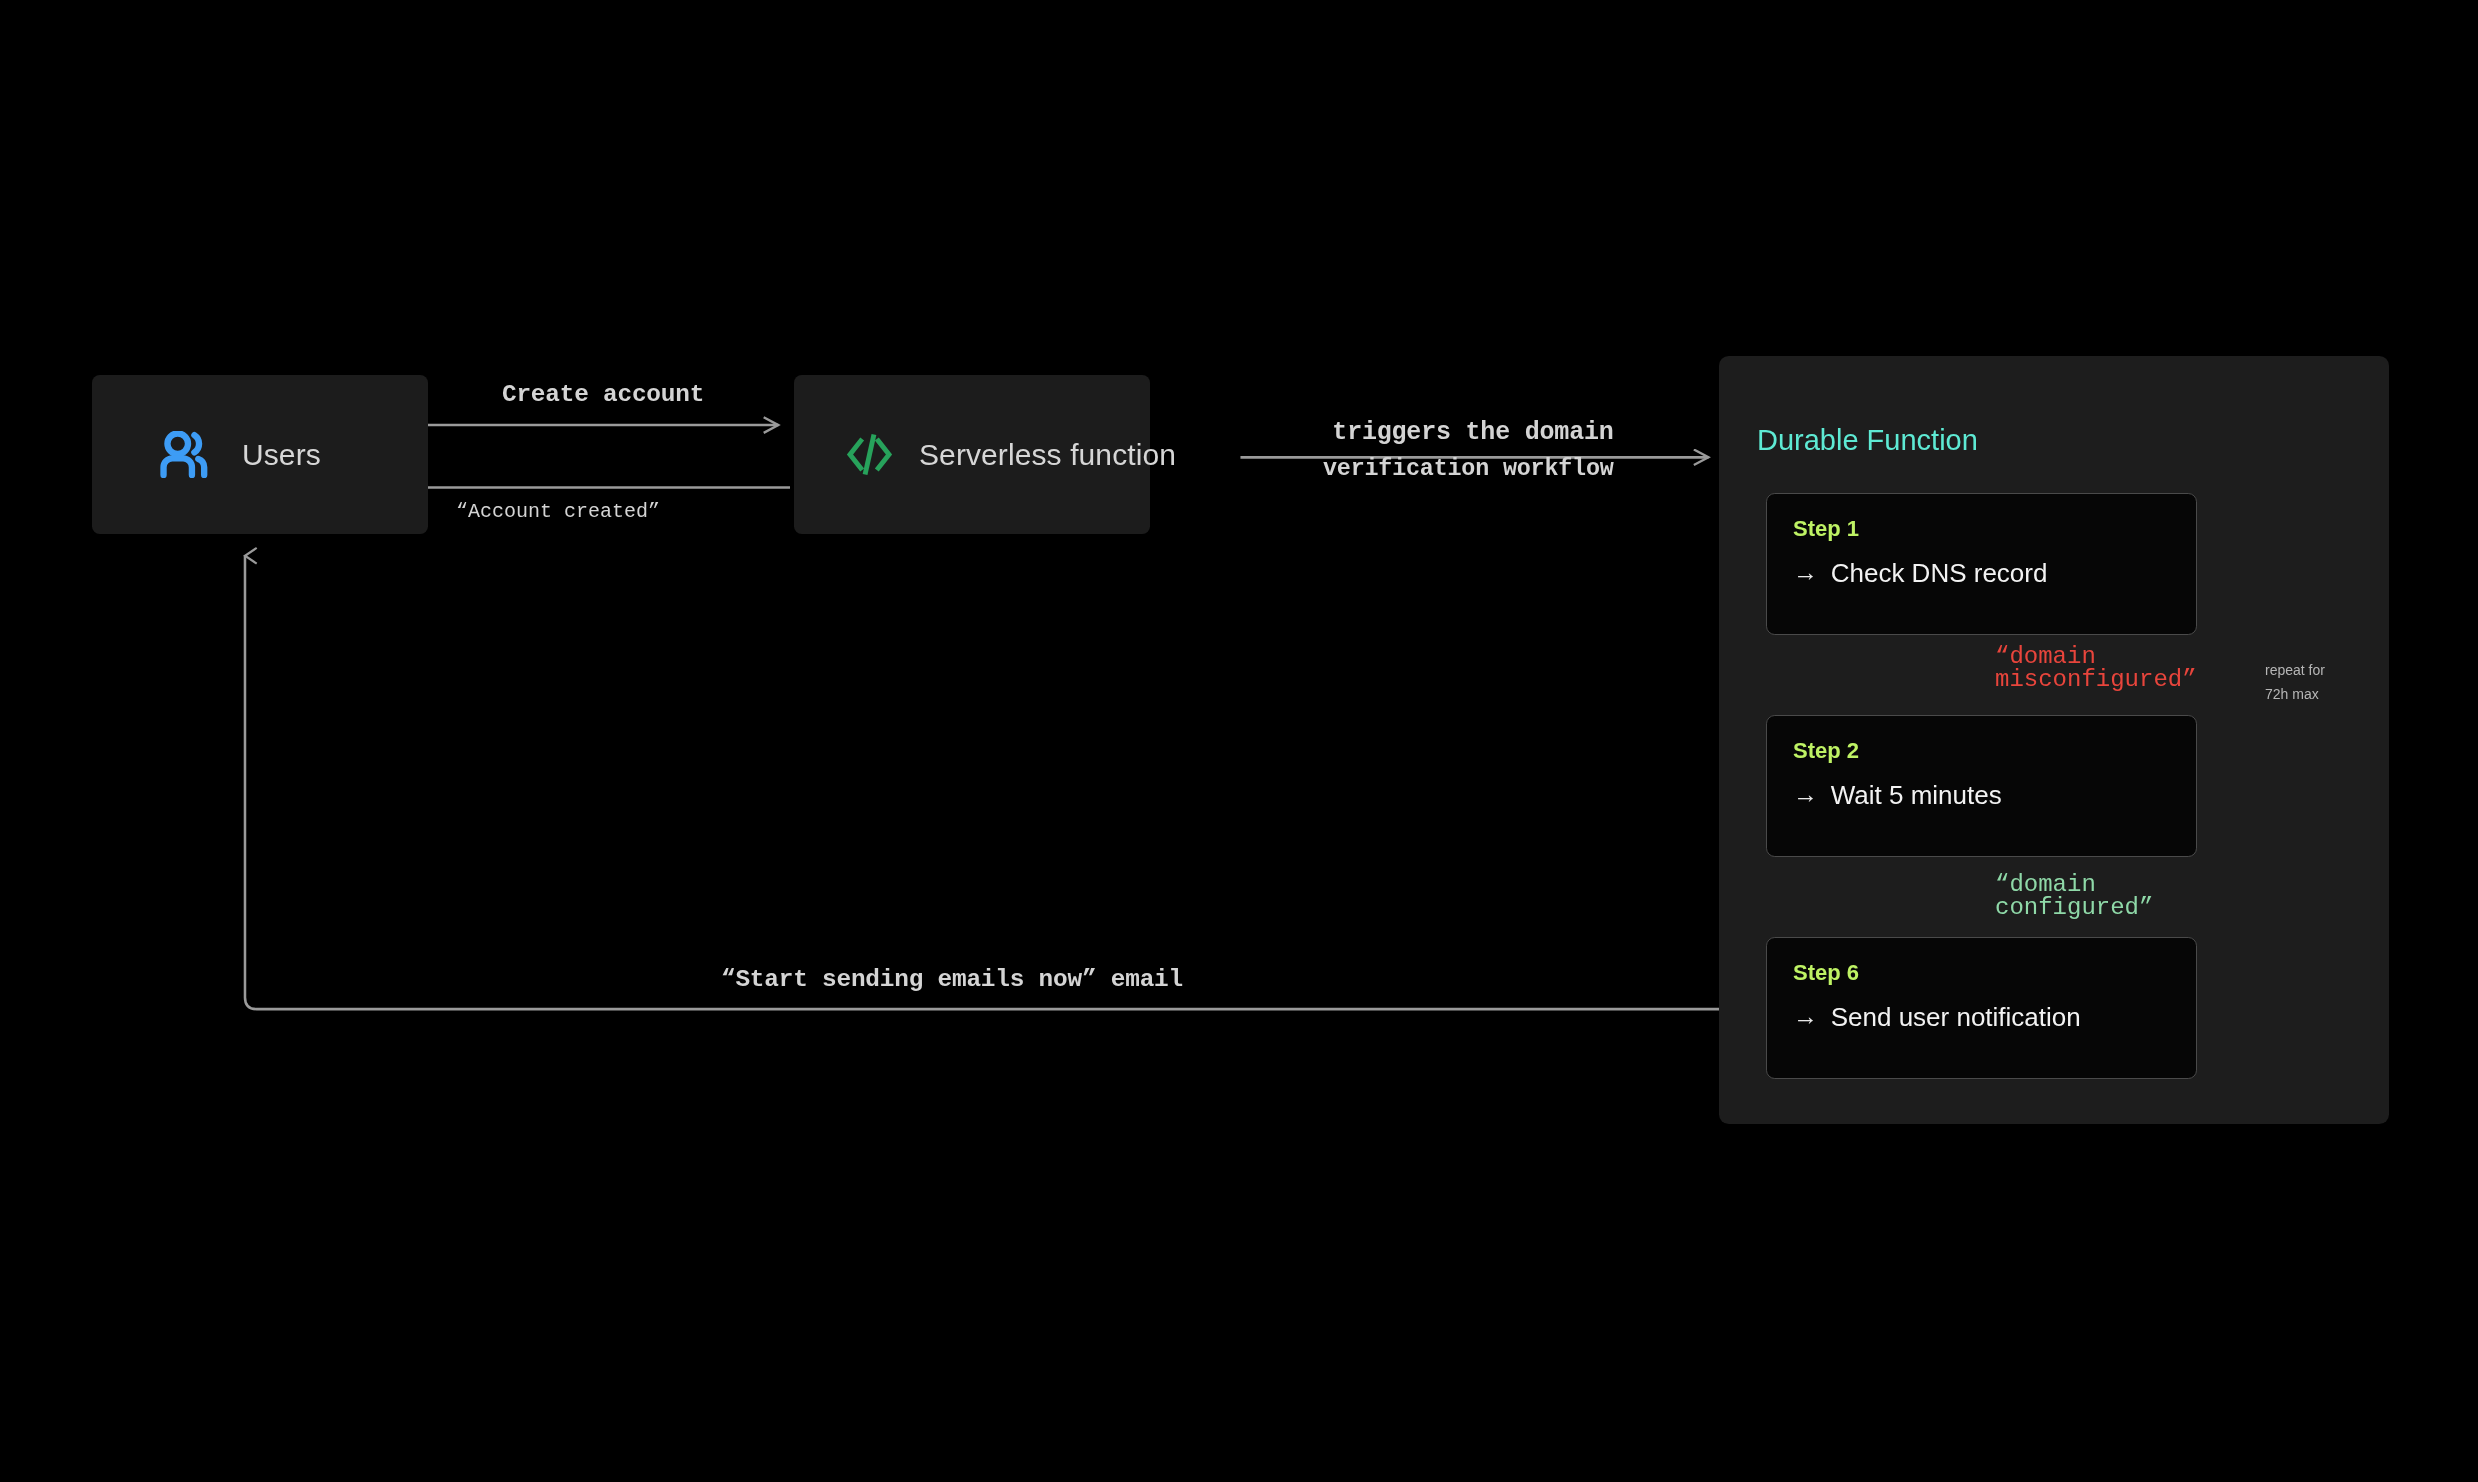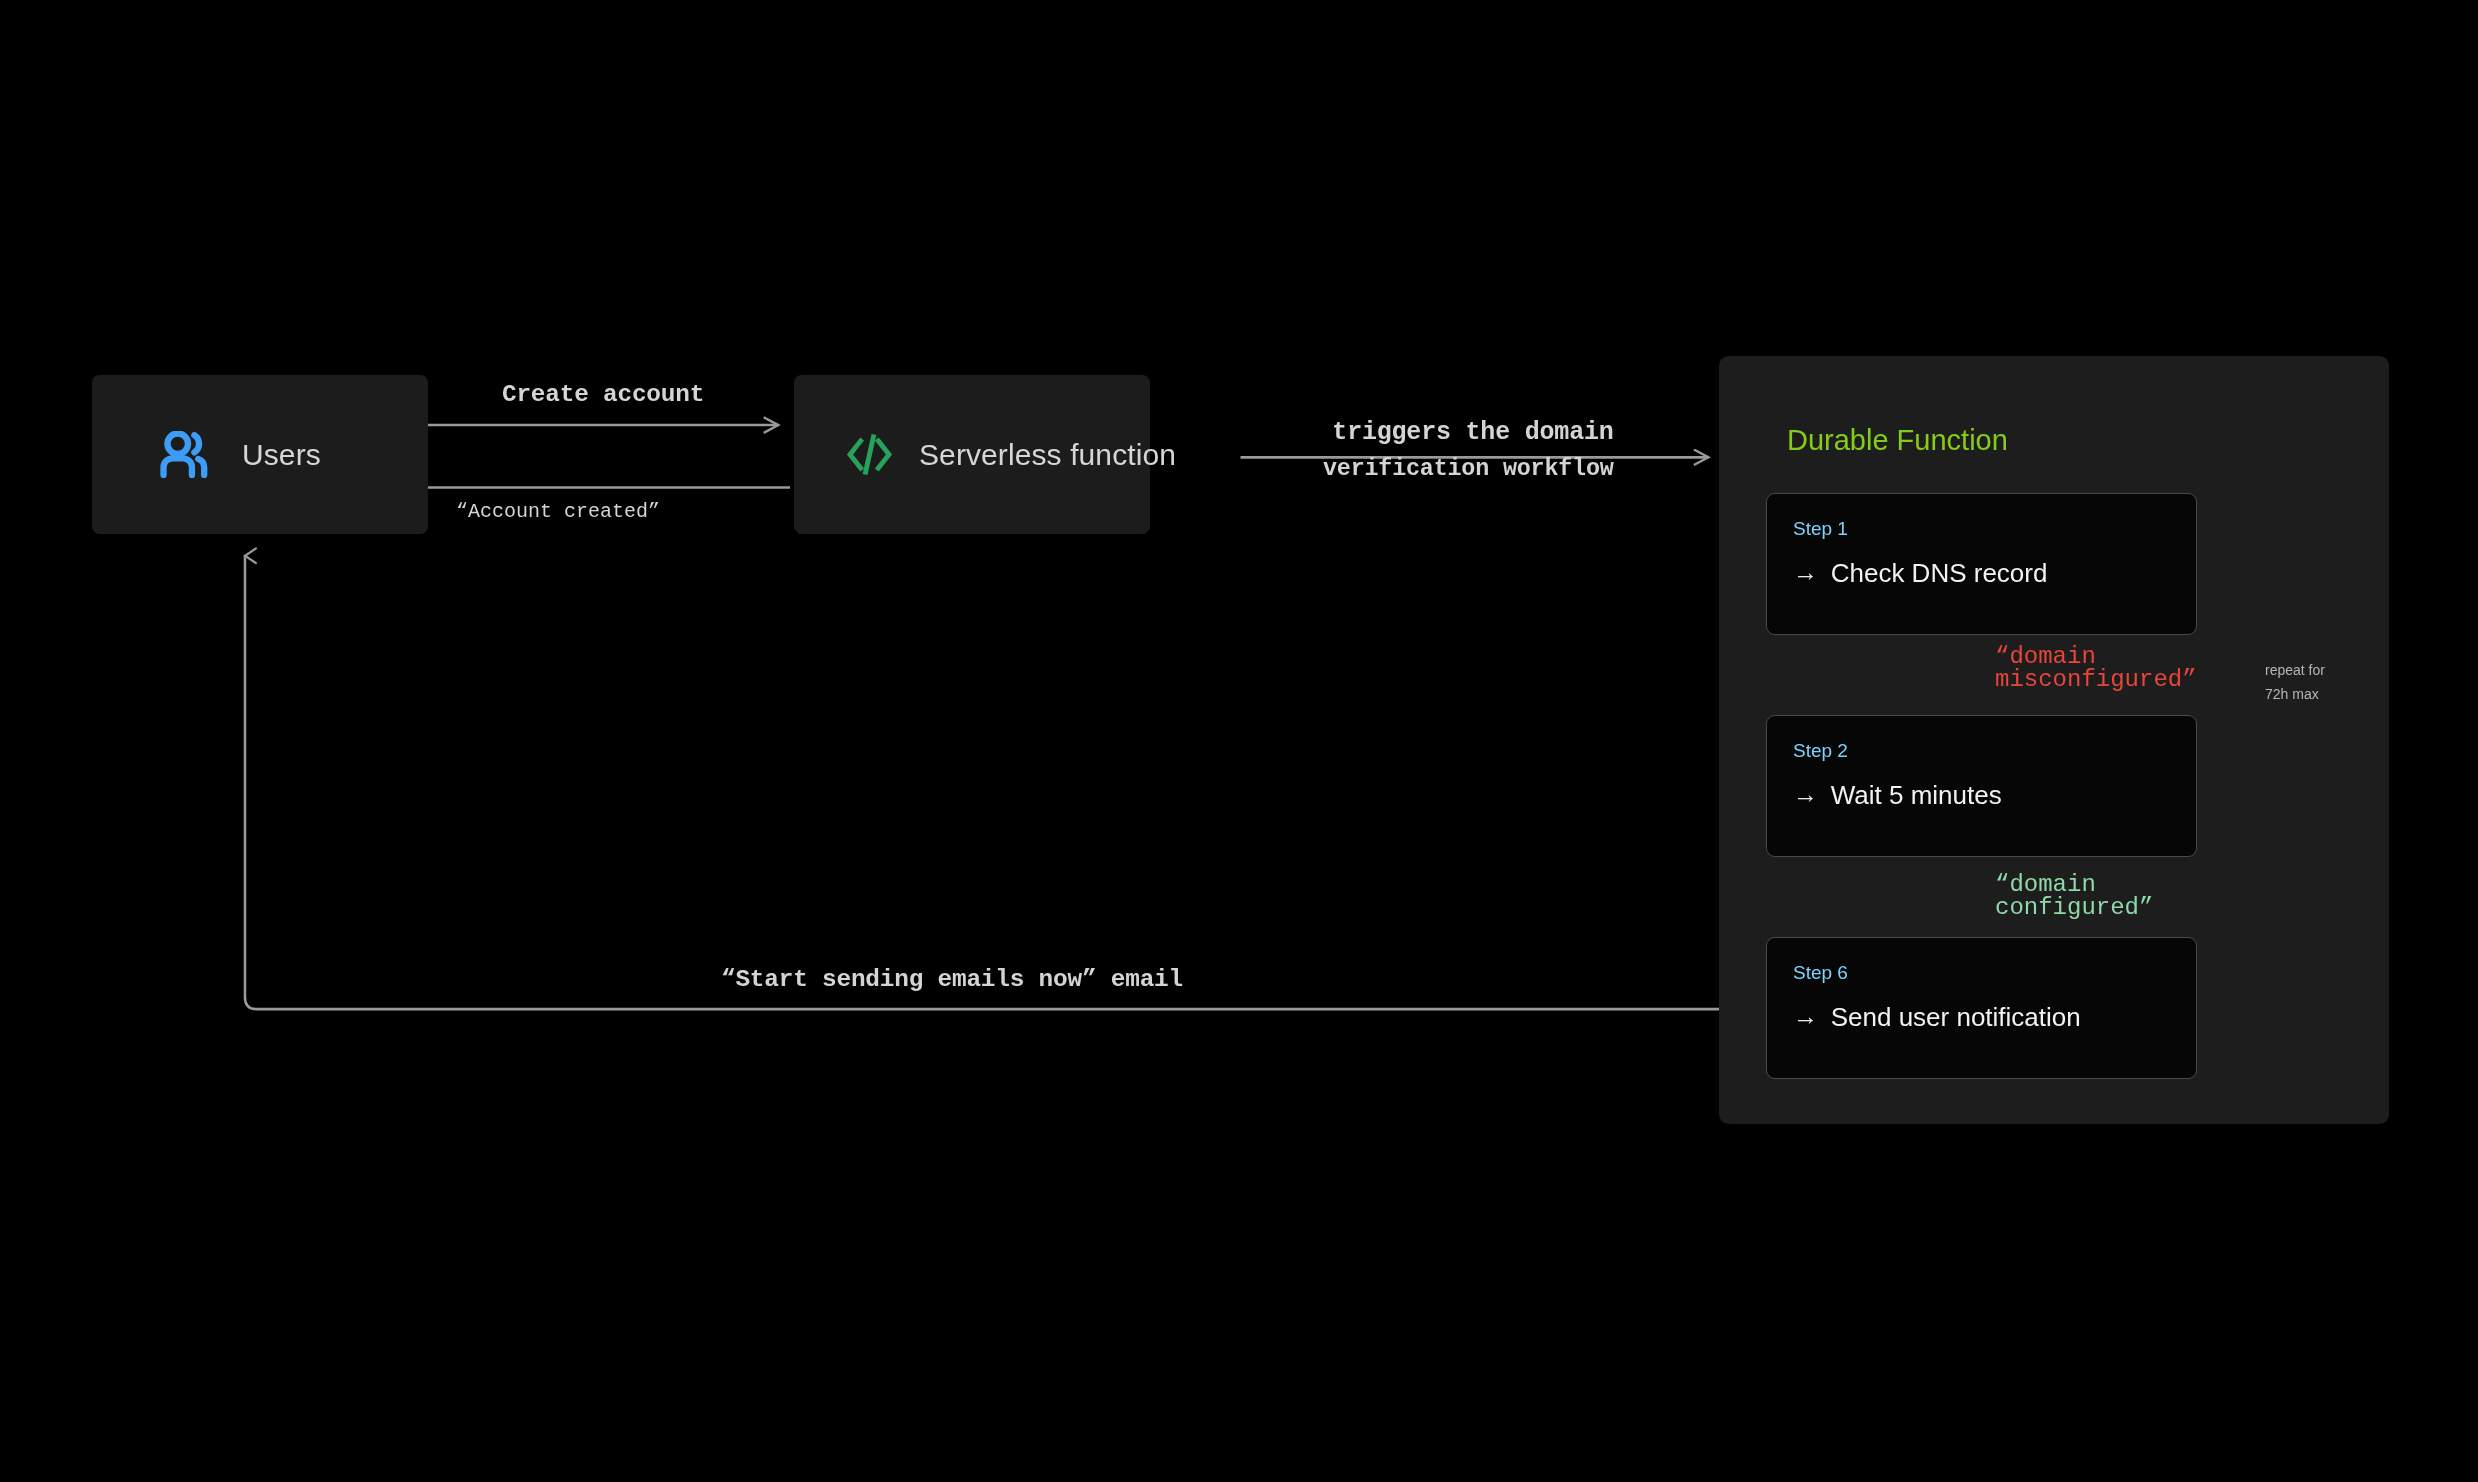--- a/index.html
+++ b/index.html
@@ -51,45 +51,46 @@
   
   #durable-panel {
     position: absolute;
     left: 1719px; top: 356px;
     width: 670px; height: 768px;
     background: #1d1d1d;
     border-radius: 9.8px;
   }
   #durable-title {
     position: absolute;
-    left: 68px; top: 68px;
-    color: #84cc16;
+    left: 38px; top: 68px;
+    color: #5eead4;
     font-size: 29px;
     white-space: nowrap;
   }
 
   .step-box {
     position: absolute;
     left: 47px;
     width: 431px;
     height: 142px;
     background: #060606;
     border: 1.6px solid #4a4a4a;
     border-radius: 8.8px;
     box-sizing: border-box;
     padding: 20.5px 0 0 26px;
   }
   #step-1 { top: 137px; }
   #step-2 { top: 359px; }
   #step-3 { top: 581px; }
   .step-kicker {
-    color: #7dd3fc;
-    font-size: 19px;
+    color: #bef264;
+    font-size: 22px;
     line-height: 27px;
     white-space: nowrap;
+    font-weight: bold;
   }
   .step-title {
     color: #f2f2f2;
     font-size: 26px;
     line-height: 31px;
     margin-top: 16.6px;
     white-space: nowrap;
     display: flex;
     align-items: center;
     gap: 12.7px;

